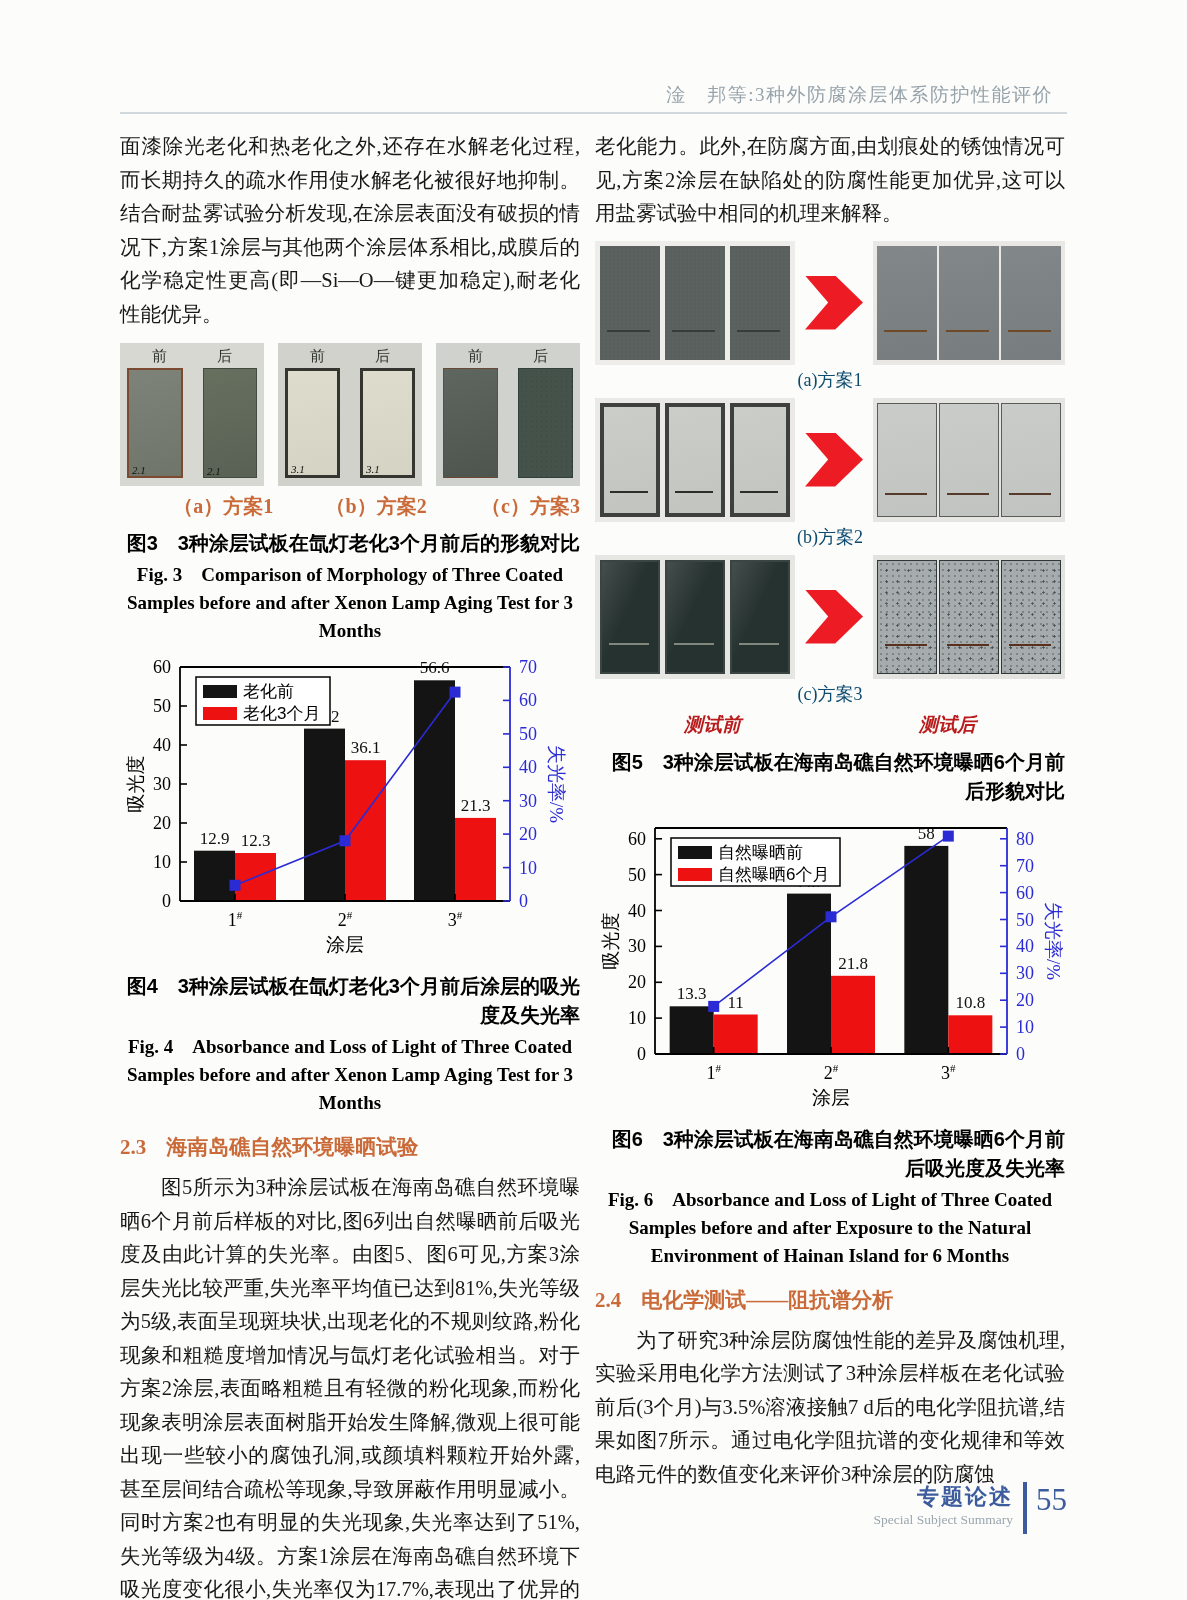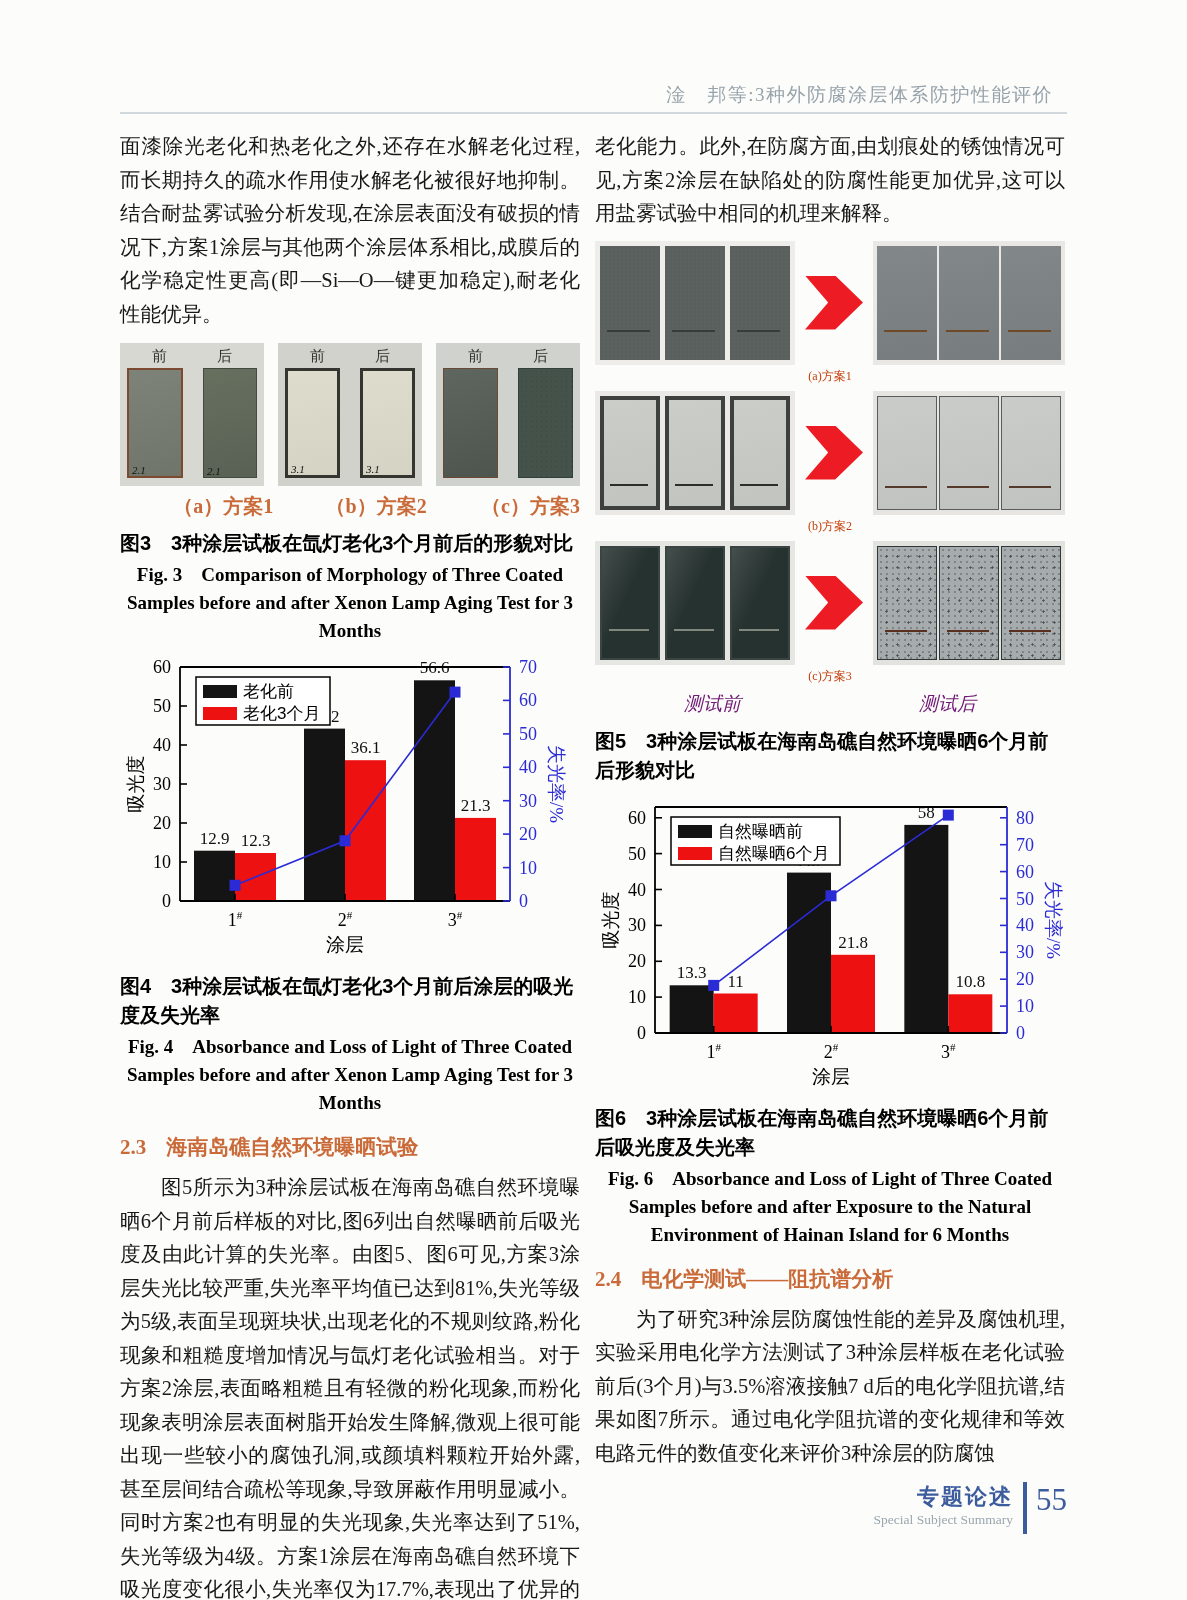--- a/index.html
+++ b/index.html
@@ -32,21 +32,21 @@
   .p-a1{background:linear-gradient(165deg,#7d8379,#6f7569);border:2px solid #7b4a30;}
   .p-a2{background:linear-gradient(165deg,#67705f,#596155);border:1px solid #424a40;}
   .p-b{background:linear-gradient(170deg,#dedccd,#d5d3c3);border:3px solid #35352f;}
   .p-c1{background:linear-gradient(165deg,#5f665f,#4e554f);border:1px solid #6b4a33;}
   .p-c2{background-color:#45524a;background-image:radial-gradient(#394740 18%,transparent 22%);
         background-size:5px 5px;border:1px solid #31403a;}
   .mark{position:absolute;left:3px;bottom:0;font-size:11px;color:#15120e;font-style:italic;}
   .fig3-labels{display:flex;margin-top:7px;}
   .fig3-labels span{flex:1;text-align:right;color:#c96a38;font-size:20px;font-weight:bold;}
 
-  .cap-zh{margin-top:9px;text-align:left;font-weight:bold;font-size:20px;line-height:29px;
+  .cap-zh{margin-top:9px;text-align:right;font-weight:bold;font-size:20px;line-height:29px;
           font-family:"Liberation Sans","DejaVu Sans",sans-serif;color:#000;}
   .cap-en{text-align:center;font-weight:bold;font-size:19px;line-height:28px;margin-top:3px;color:#000;}
 
   .chart{margin-top:8px;}
 
   .sec-head{margin:16px 0 10px;font-family:Liberation Serif, serif;
             font-weight:bold;font-size:21px;color:#c96a38;}
   .sec-head .num{margin-right:20px;}
 
   
@@ -77,23 +77,23 @@
 
   .rc .f5left{background:#e6e6e2;}
   .rc .f5left .pan{background:linear-gradient(115deg,rgba(255,255,255,.14) 0%,rgba(255,255,255,0) 45%),#263230;border:2px solid #3a4442;}
   .rc .f5left .scr{background:rgba(205,205,192,.55);}
   .rc .f5right{background:#e2e2de;}
   .rc .f5right .pan{background-color:#a6abad;
       background-image:radial-gradient(#2e3a38 14%,transparent 18%),radial-gradient(#47524f 12%,transparent 16%);
       background-size:6px 6px,11px 11px;background-position:0 0,3px 4px;border:1px solid #2f3836;}
   .rc .f5right .scr{background:#5a2f1e;}
 
-  .f5lab{text-align:center;font-size:12px;margin:3px 0 6px;color:#c2410c;}
+  .f5lab{text-align:center;font-size:18px;margin:3px 0 6px;color:#0c4a6e;}
   .f5tests{display:flex;margin:4px 0 10px;}
-  .f5tests span{width:50%;text-align:center;color:#701a75;font-weight:normal;font-size:19px;font-style:italic;}
+  .f5tests span{width:50%;text-align:center;color:#b91c1c;font-weight:bold;font-size:19px;font-style:italic;}
 
   
   .footer{position:absolute;right:120px;top:1482px;display:flex;align-items:flex-start;}
   .f-txt{text-align:right;margin-right:10px;}
   .f-zh{font-family:"Liberation Sans","DejaVu Sans",sans-serif;font-weight:bold;font-size:22px;color:#3d5c9e;letter-spacing:2px;}
   .f-en{font-size:13.5px;color:#9aa6ae;font-family:Liberation Serif, serif;}
   .f-bar{width:4px;height:52px;background:#3d5c9e;margin-right:9px;}
   .f-num{font-size:31px;color:#3d5c9e;}
 </style>
 </head>

